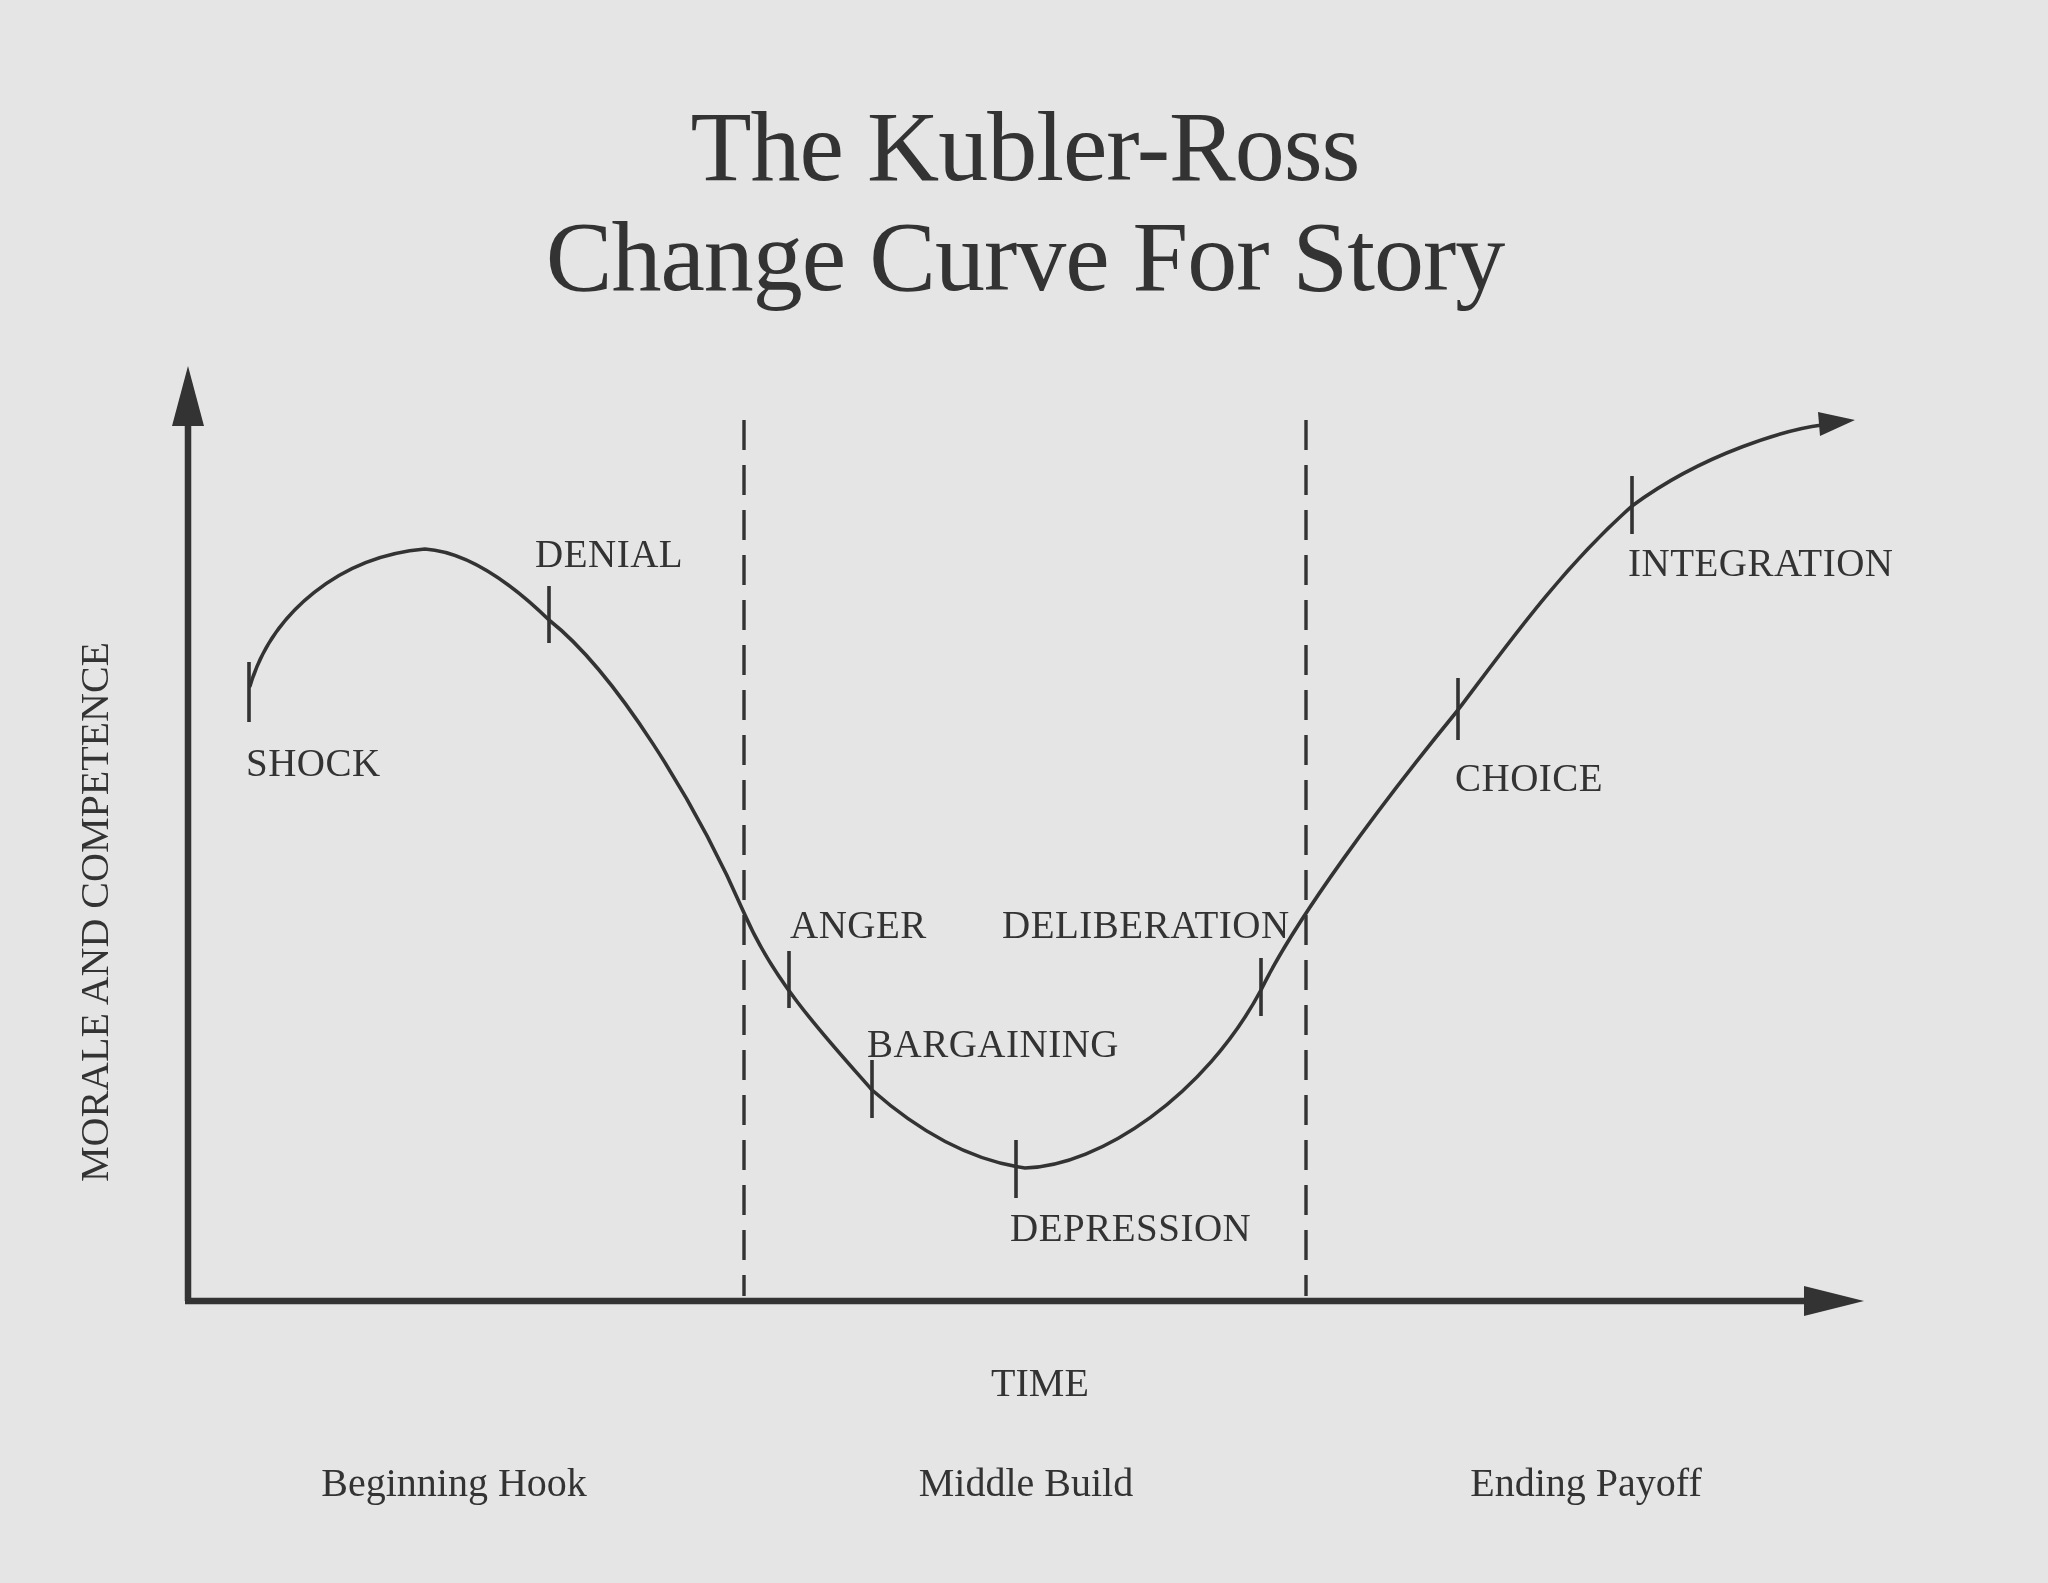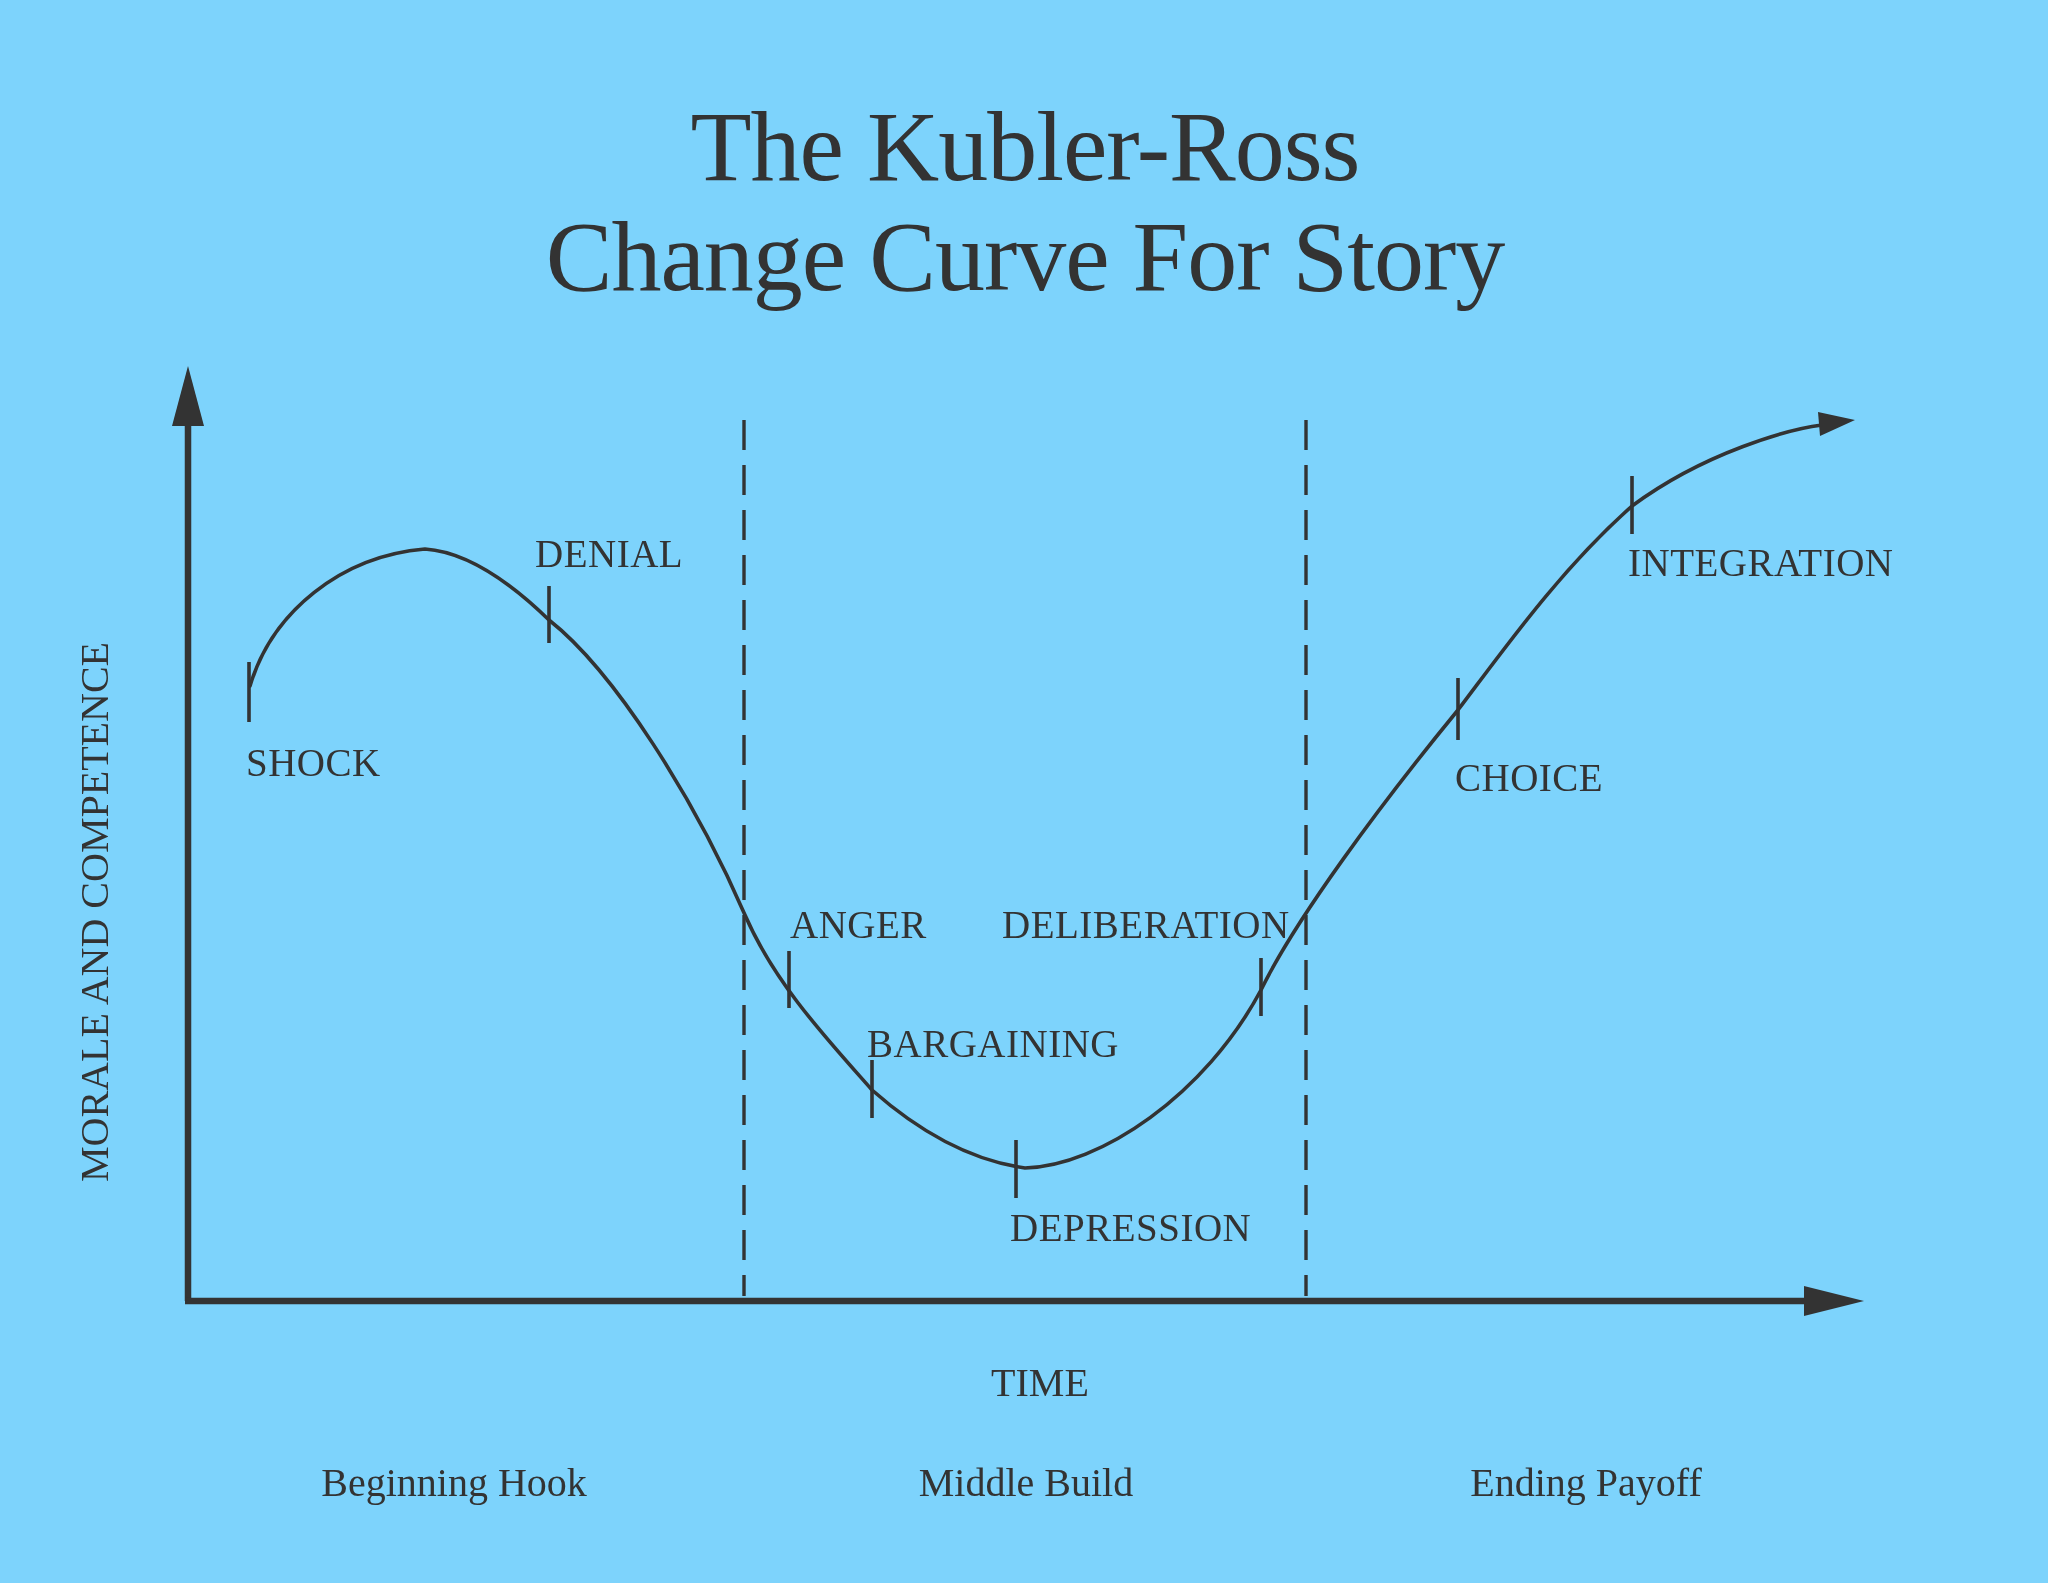--- a/index.html
+++ b/index.html
@@ -4,21 +4,21 @@
 <style>
   html, body {
     margin: 0;
     padding: 0;
     background: #ffffff;
   }
   .stage {
     width: 2048px;
     height: 1583px;
     position: relative;
-    background: #7dd3fc;
+    background: #e5e5e5;
     overflow: hidden;
   }
   svg { display: block; }
   text {
     fill: #333333;
     font-family: "Liberation Serif", "DejaVu Serif", serif;
   }
   .title-line {
     font-size: 100px;
     letter-spacing: -1px;

